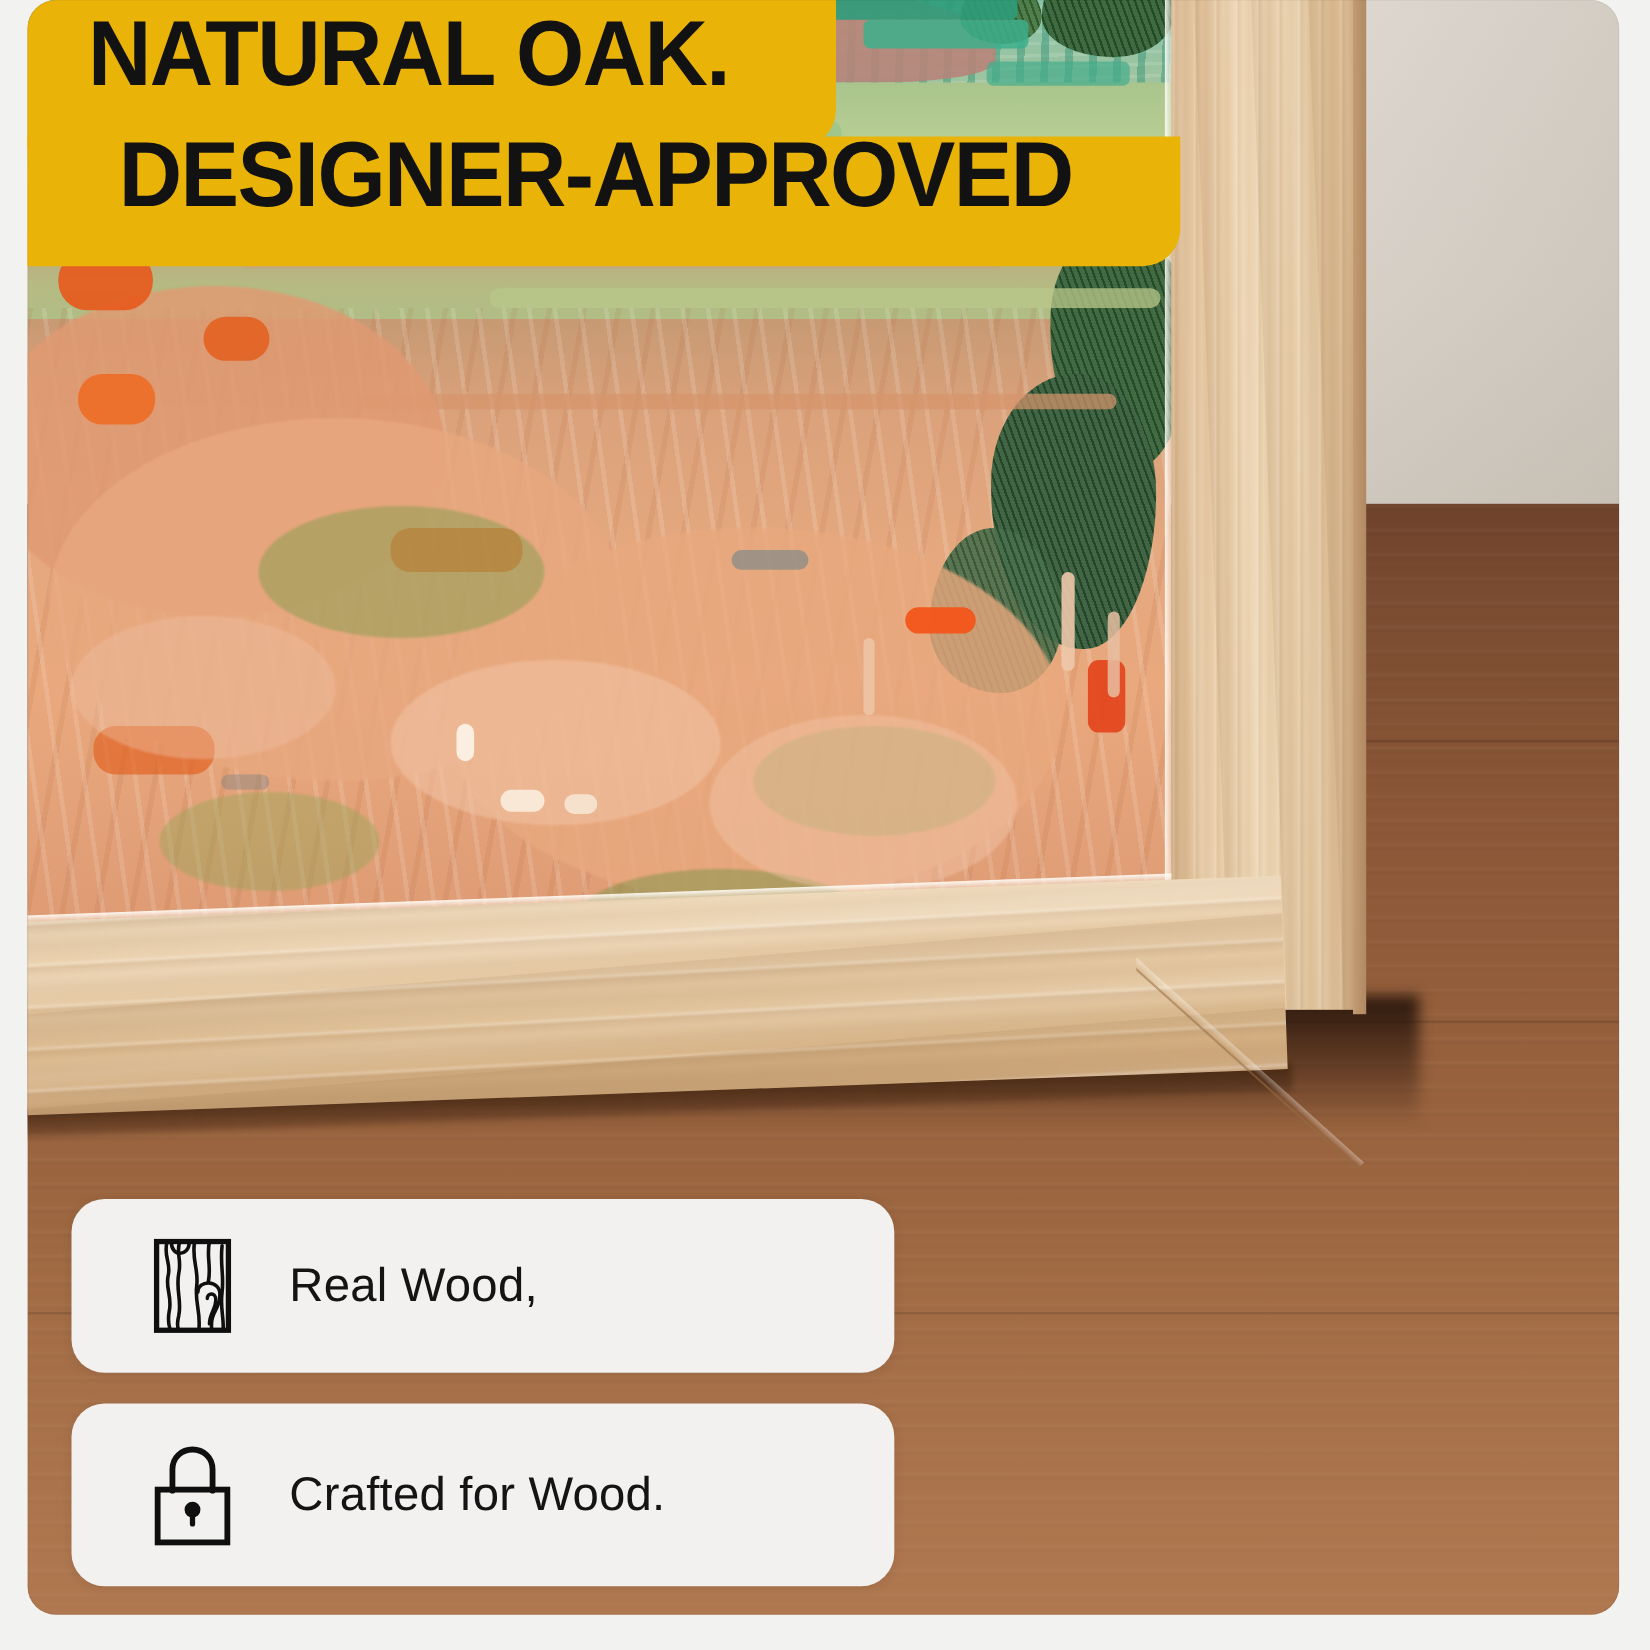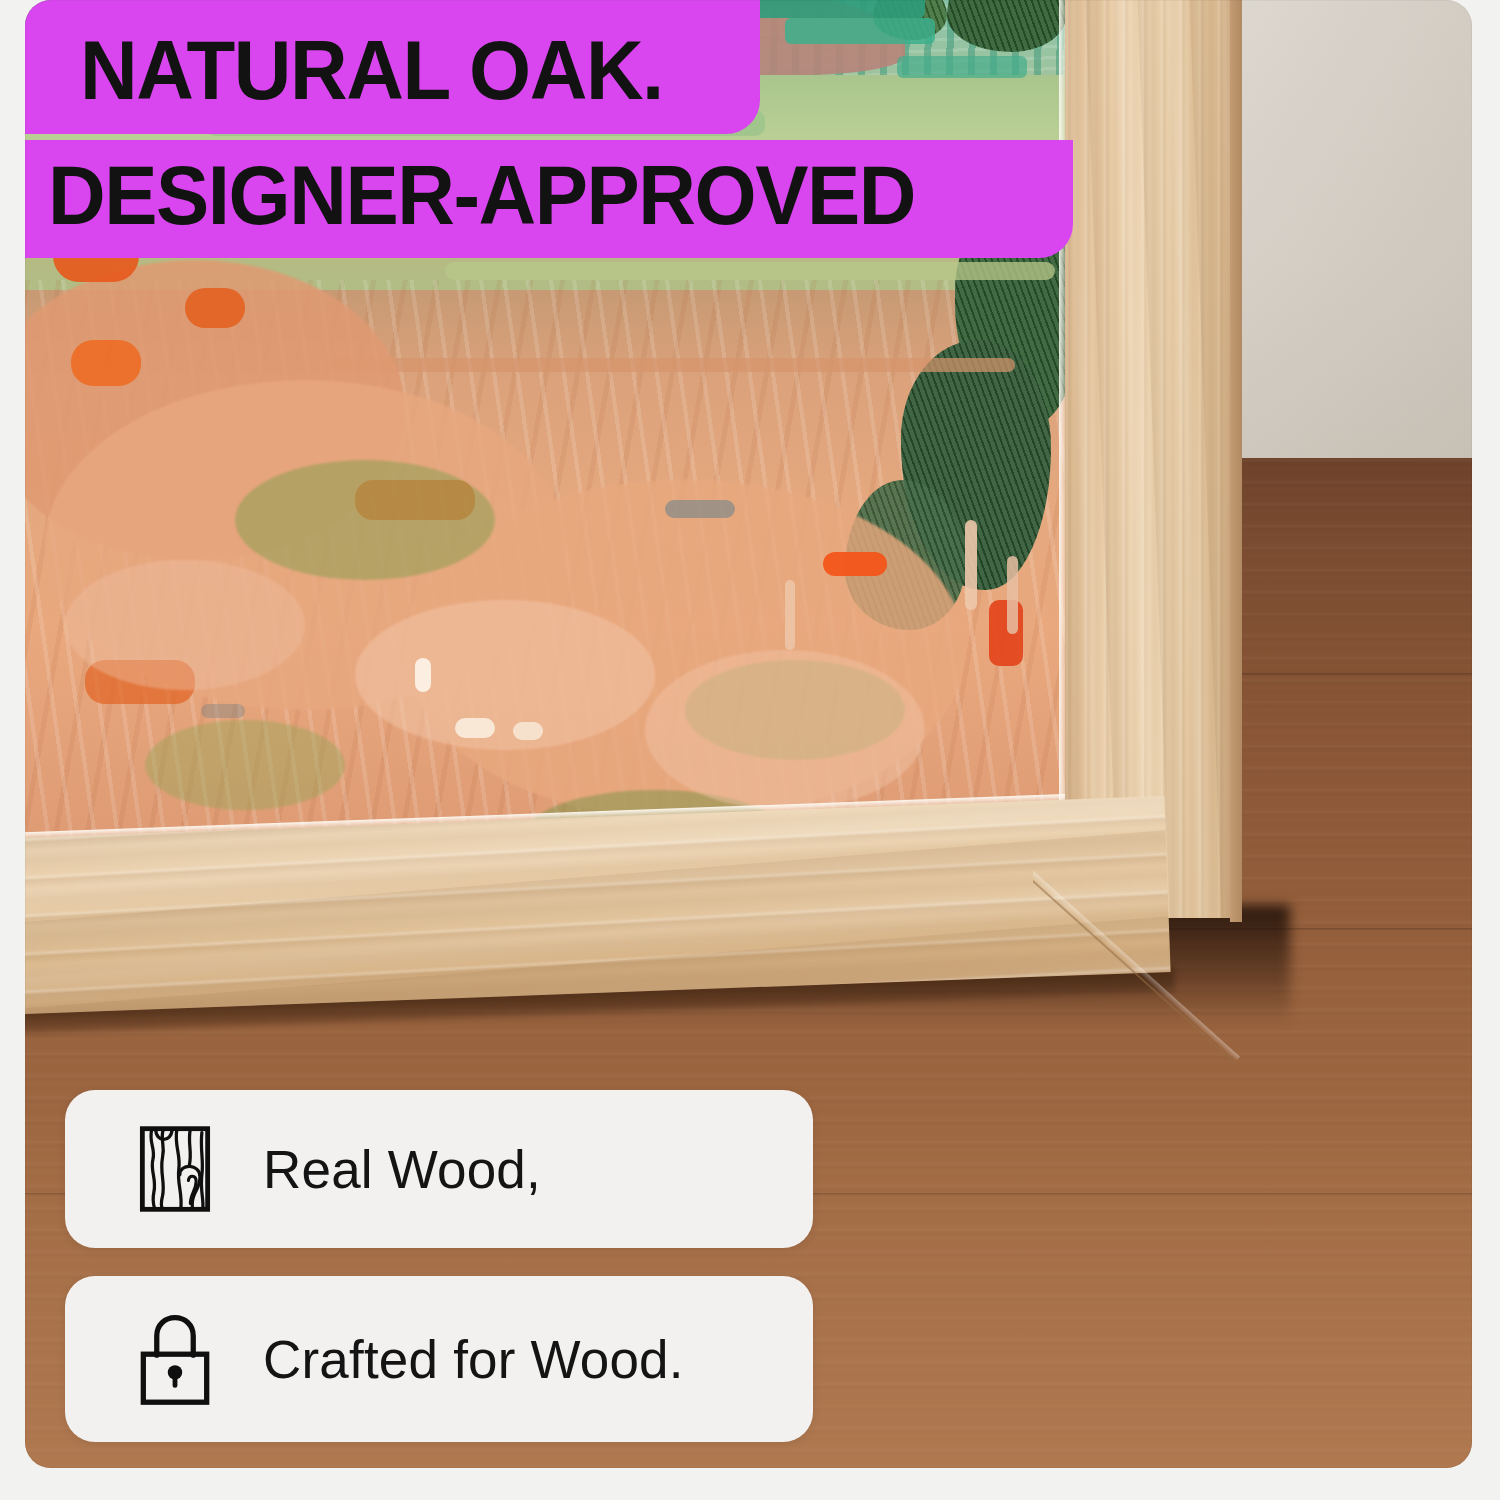--- a/index.html
+++ b/index.html
@@ -230,32 +230,32 @@
   .tree-tex{
     position:absolute;inset:0;border-radius:inherit;
     background-image:repeating-linear-gradient(70deg,
       rgba(0,0,0,.18) 0px,rgba(0,0,0,.18) 2px,
       rgba(255,255,255,.1) 2px,rgba(255,255,255,.1) 6px);
   }
   .stroke{position:absolute;filter:blur(.5px);}
 
   
   .headline-panel{
-    position:absolute;background:#d946ef;
-    display:flex;align-items:center;
+    position:absolute;background:#eab308;
+    display:flex;
   }
   #headline-row1{
     left:-25px;top:0px;width:760px;height:134px;
     border-bottom-right-radius:34px;
     padding-left:80px;box-sizing:border-box;
   }
   #headline-row2{
-    left:-25px;top:140px;width:1073px;height:118px;
+    left:-25px;top:124px;width:1073px;height:118px;
     border-bottom-right-radius:34px;
-    padding-left:48px;box-sizing:border-box;
+    padding-left:108px;box-sizing:border-box;
   }
   .headline-text{
     font-family:"Liberation Sans","DejaVu Sans",sans-serif;
     font-weight:bold;
     font-size:84px;
     line-height:84px;
     letter-spacing:-1.5px;
     color:#121212;
     white-space:nowrap;
     transform:scaleX(.95);
@@ -277,21 +277,21 @@
 
   .badge-icon{
     width:104px;margin-left:58px;
     display:flex;align-items:center;justify-content:center;
     flex:none;
   }
   .badge-text{
     margin-left:36px;
     font-family:"Liberation Sans","DejaVu Sans",sans-serif;
     font-weight:normal;
-    font-size:53px;
+    font-size:43px;
     line-height:53px;
     letter-spacing:.2px;
     color:#141414;
   }
   .badge-text .l2{display:block;}
 
   
   .photo-inner-shadow{
     position:absolute;inset:0;border-radius:26px;pointer-events:none;
     box-shadow:inset 0 0 0 1px rgba(0,0,0,.04);

